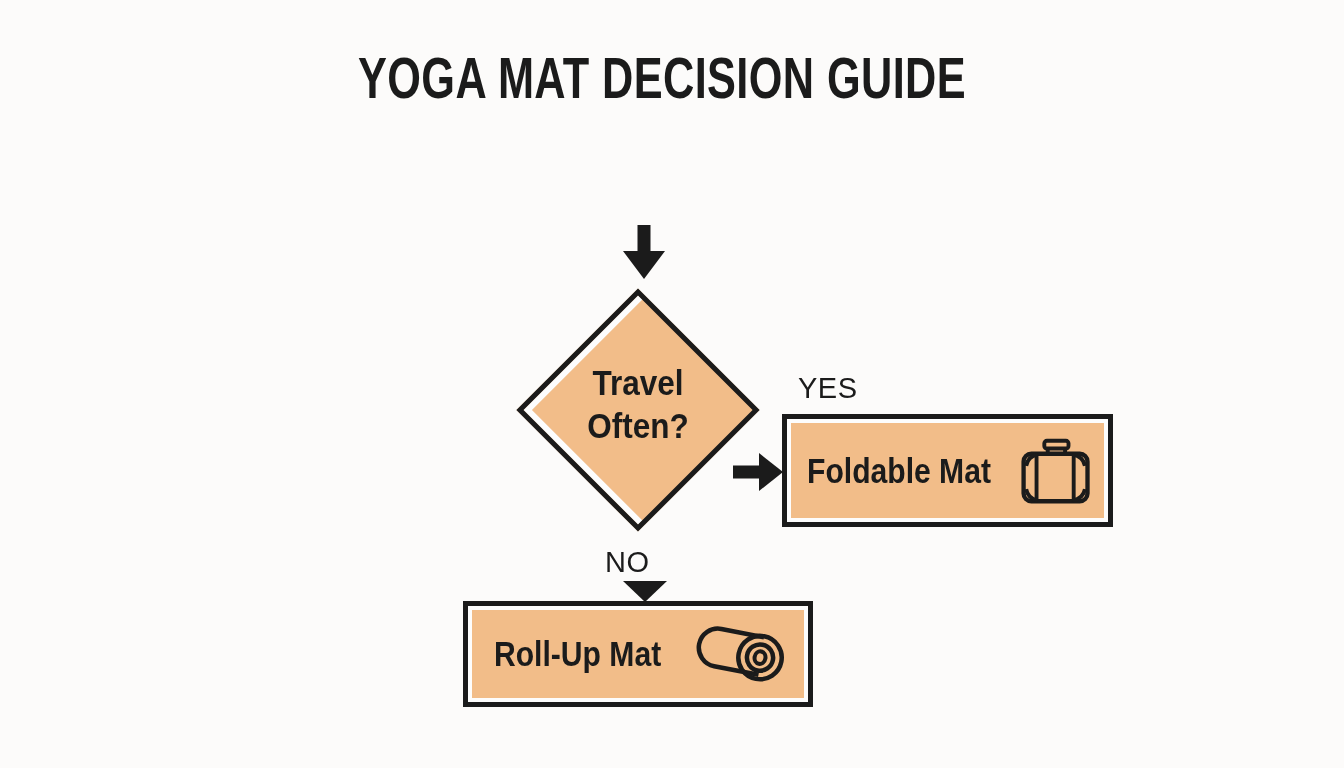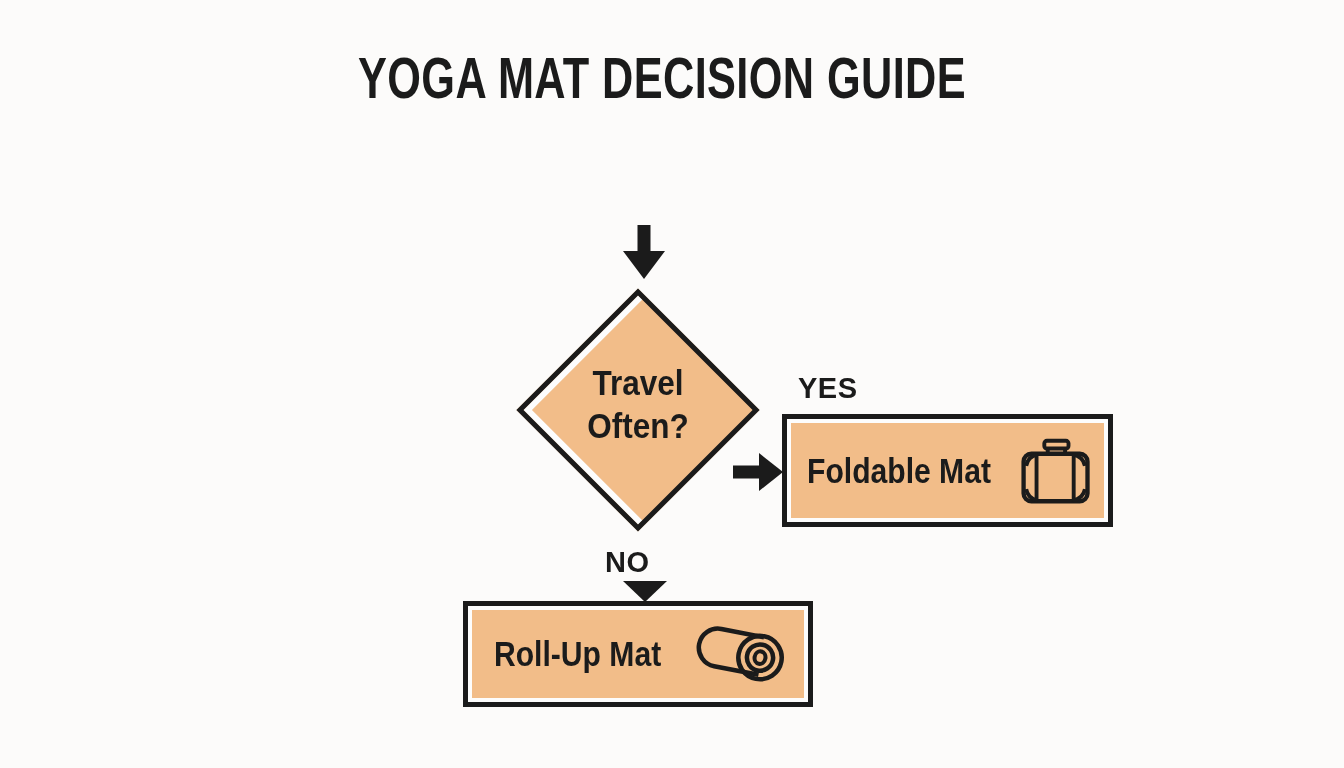--- a/index.html
+++ b/index.html
@@ -63,21 +63,21 @@
     width: 180px;
     text-align: center;
     font-size: 35px; font-weight: 700;
     line-height: 1.23;
     transform: scaleX(0.9);
     transform-origin: center;
   }
 
   .branch-label {
     position: absolute;
-    font-size: 29px; font-weight: 700;
+    font-size: 29px; font-weight: 400;
     letter-spacing: 0.5px;
   }
   .branch-label.yes { left: 798px; top: 372px; }
   .branch-label.no  { left: 605px; top: 546px; width: 90px; text-align: left; }
 
   .result-box {
     position: absolute;
     background: var(--node-fill);
     border: 5px solid var(--ink);
     box-shadow: inset 0 0 0 4px var(--node-inner-edge);

